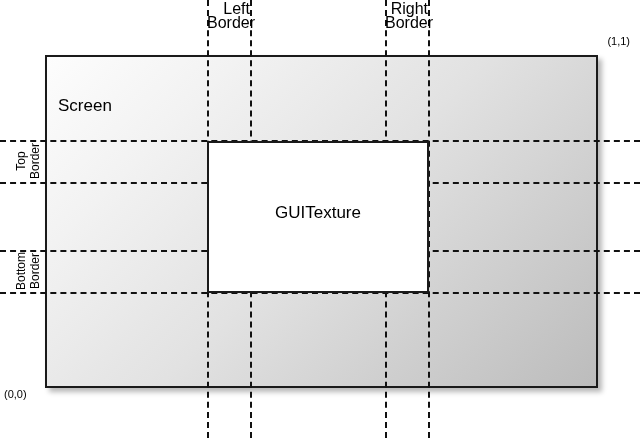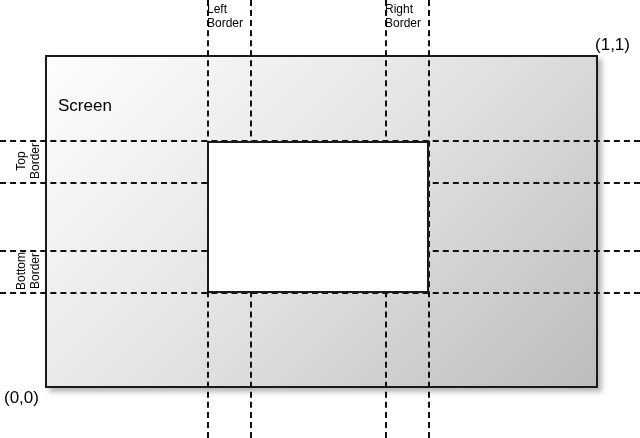--- a/index.html
+++ b/index.html
@@ -76,40 +76,40 @@
     left: 0;
     width: 640px;
     height: 0;
     border-top: 2px dashed #111;
   }
 
   
   .top-label {
     position: absolute;
     top: 2px;
-    font-size: 12px;
+    font-size: 16px;
     line-height: 14px;
-    text-align: left;
+    text-align: right;
     color: #000;
     white-space: nowrap;
   }
   .side-label {
     position: absolute;
     font-size: 12px;
     line-height: 14px;
     color: #000;
     white-space: nowrap;
     transform: rotate(-90deg);
     transform-origin: left top;
   }
 
   
   .corner-label {
     position: absolute;
-    font-size: 17px;
+    font-size: 11px;
     color: #000;
     white-space: nowrap;
   }
   #coord-top-right { right: 10px; top: 35px; }
   #coord-bottom-left { left: 4px; top: 388px; }
 </style>
 </head>
 <body>
 
 <div id="stage">
@@ -121,20 +121,21 @@
   <div class="vline" style="left:250px;"></div>
   <div class="vline" style="left:385px;"></div>
   <div class="vline" style="left:428px;"></div>
 
   <div class="hline" style="top:140px;"></div>
   <div class="hline" style="top:182px;"></div>
   <div class="hline" style="top:250px;"></div>
   <div class="hline" style="top:292px;"></div>
 
   <div id="gui-rect"></div>
+  <div id="gui-label">GUITexture</div>
 
   <div class="top-label" style="left:207px; width:43px;">
     <div>Left</div>
     <div>Border</div>
   </div>
   <div class="top-label" style="left:385px; width:43px;">
     <div>Right</div>
     <div>Border</div>
   </div>
 

